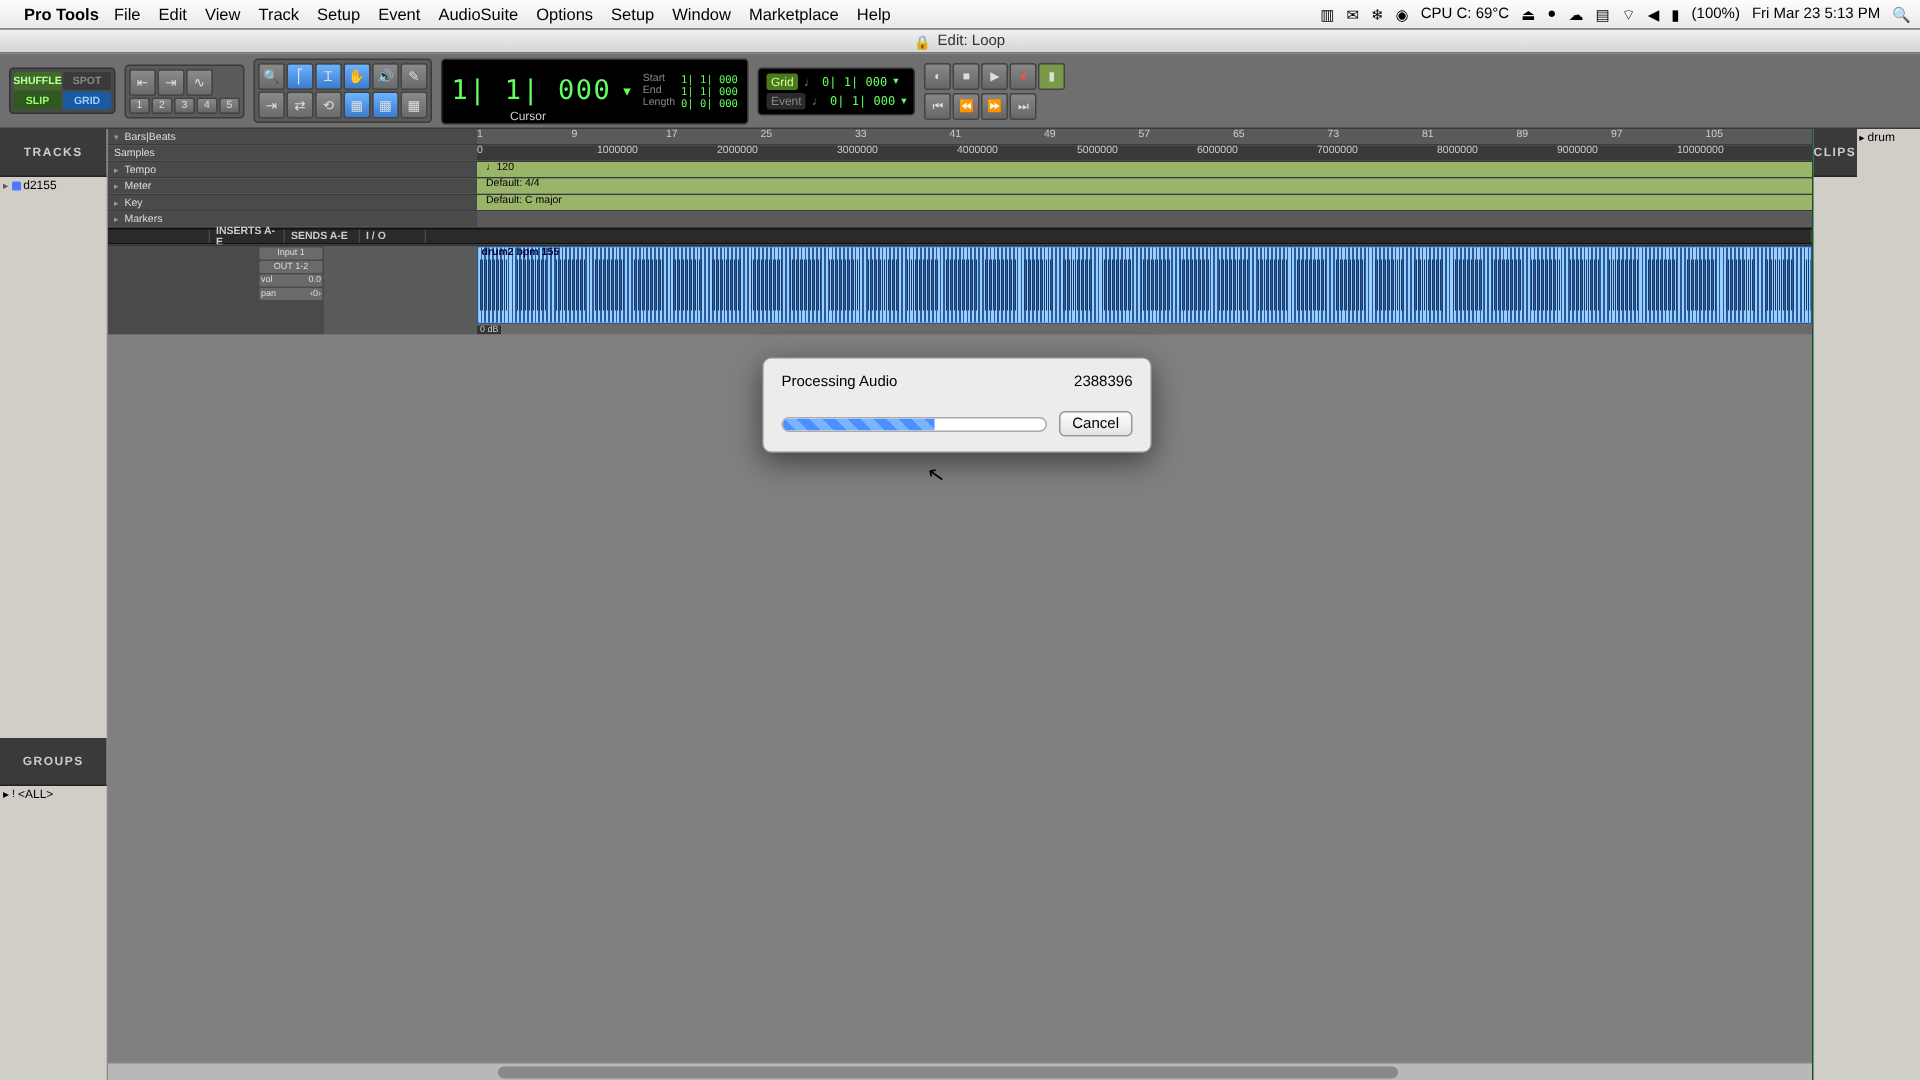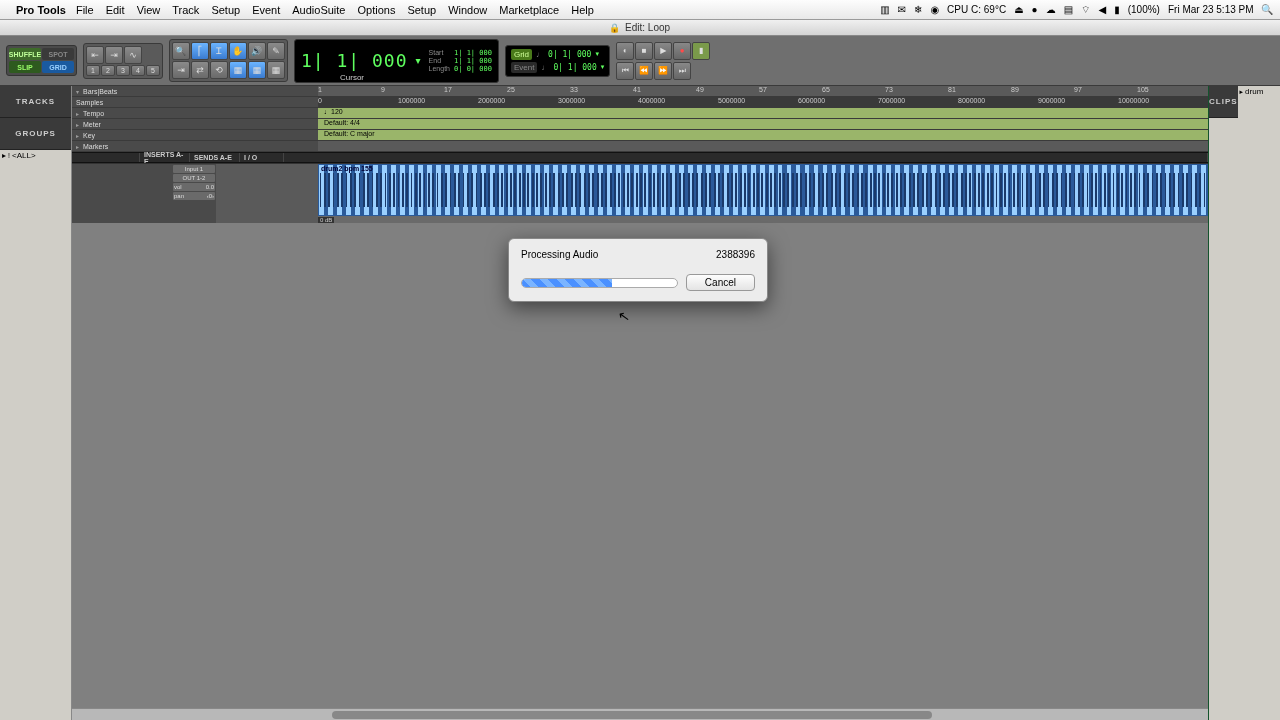--- a/index.html
+++ b/index.html
@@ -81,21 +81,21 @@
 .headers-row { height:11px; background:#2a2a2a; display:flex; font-size:7px; color:#ccc; font-weight:bold; border-top:1px solid #111; border-bottom:1px solid #111;}
 .headers-row .cell { padding:0 4px; display:flex; align-items:center; border-right:1px solid #444;}
 .edit-area { flex:1; background:#808080; position:relative;}
 .scroll-h { height:12px; background:#b8b8b8; border-top:1px solid #888; display:flex; align-items:center;}
 .scroll-h .thumb { margin-left:260px; width:600px; height:8px; background:#888; border-radius:4px;}
 .dialog { position:absolute; left:508px; top:238px; width:260px; background:#ececec; border:1px solid #888; border-radius:6px; box-shadow:0 6px 20px rgba(0,0,0,0.5); padding:10px 12px 10px 12px; z-index:100;}
 .dialog .drow { display:flex; justify-content:space-between; font-size:10px; color:#000; margin-bottom:14px;}
 .dialog .prow { display:flex; align-items:center; gap:8px;}
 .dialog .pbar { flex:1; height:10px; background:#fff; border:1px solid #aaa; border-radius:5px; overflow:hidden; position:relative;}
 .dialog .pfill { height:100%; background: repeating-linear-gradient(45deg,#4a90ff 0 6px,#7ab4ff 6px 12px); width:58%;}
-.dialog .cancel { font-size:10px; padding:2px 18px; background:linear-gradient(#fdfdfd,#e4e4e4); border:1px solid #999; border-radius:4px;}
+.dialog .cancel { font-size:10px; padding:2px 8px; background:linear-gradient(#fdfdfd,#e4e4e4); border:1px solid #999; border-radius:4px;}
 .cursor { position:absolute; left:618px; top:308px; font-size:14px; color:#000; z-index:200; transform:rotate(-10deg);}
 .little-num { width:14px; height:11px; background:linear-gradient(#888,#666); border:1px solid #444; border-radius:2px; font-size:7px; color:#ddd; display:flex; align-items:center; justify-content:center;}
 .right-col .clips-list { font-size:8px; padding:1px 2px;}
 .right-col .clips-list .item { display:flex; align-items:flex-end; gap:2px;}
 .rel-hdr { position:relative;}
 .status-icons span { font-size:10px;}
 </style>
 </head>
 <body>
 
@@ -234,20 +234,27 @@
       <div class="trans-btn">⏩</div>
       <div class="trans-btn">⏭</div>
     </div>
   </div>
 </div>
 
 <div class="body-row">
 
   <div class="left-col">
     <div class="panel-hdr rel-hdr">TRACKS</div>
+    <div class="tracks-list">
+      <div class="item">
+        <span class="arrow">▸</span>
+        <span class="dot"></span>
+        <span>d2155</span>
+      </div>
+    </div>
     <div class="panel-hdr rel-hdr">GROUPS</div>
     <div class="groups-list">
       <div class="item">
         <span class="arrow">▸</span>
         <span style="font-size:7px;">!</span>
         <span>&lt;ALL&gt;</span>
       </div>
     </div>
   </div>
 

